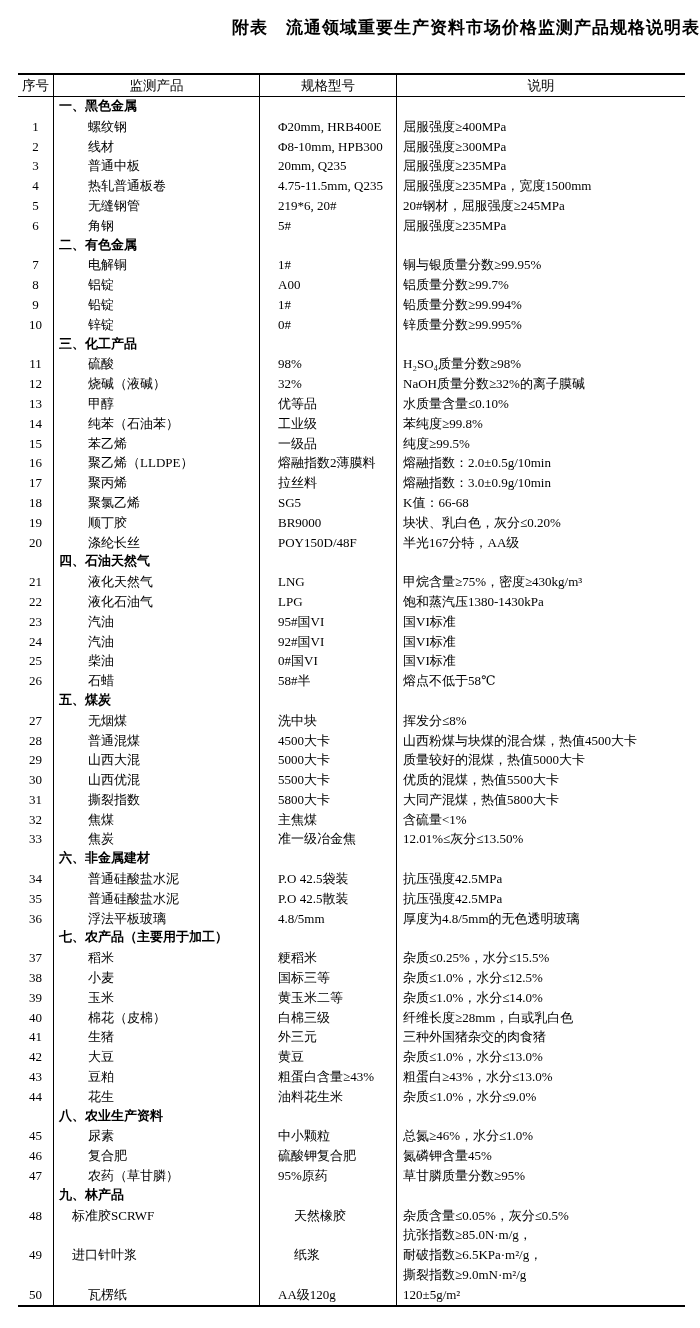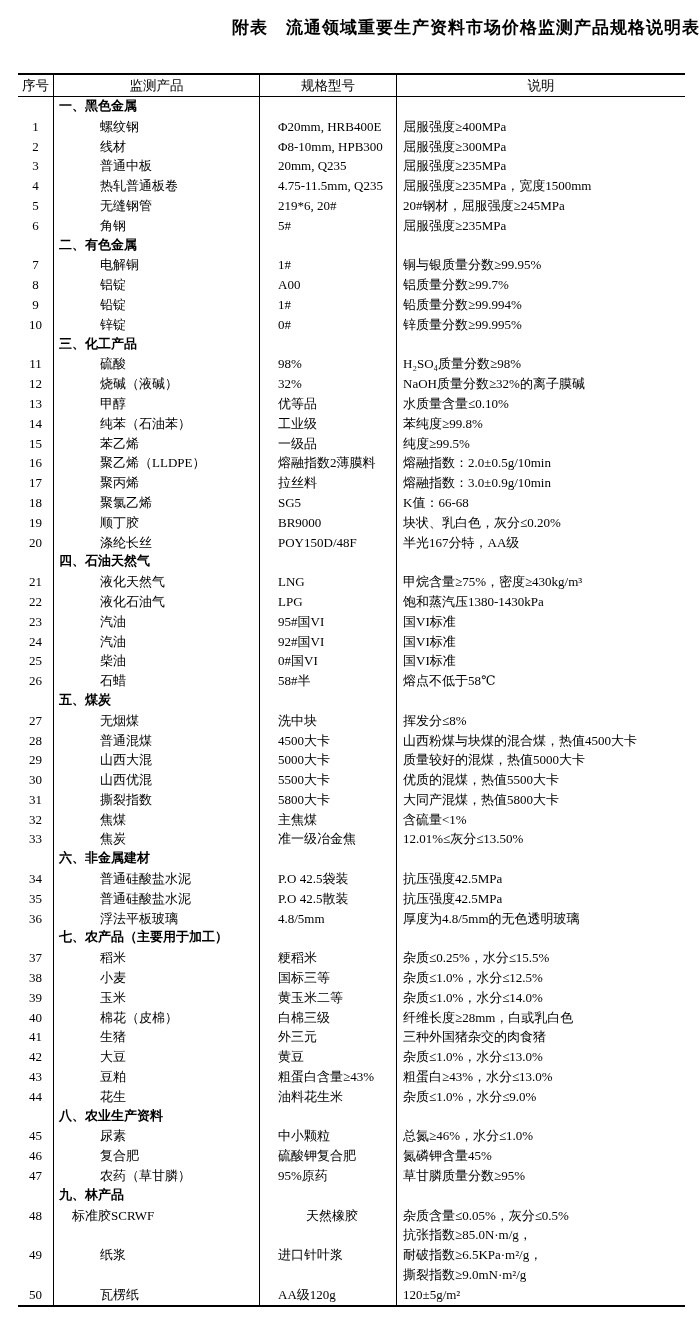--- a/index.html
+++ b/index.html
@@ -24,21 +24,21 @@
   }
   .th { display: flex; align-items: center; justify-content: center; }
   .th:nth-child(n+2) { border-left: 1px solid #000; }
   .tr {
     display: grid; grid-template-columns: 35px 206px 137px 289px;
     font-size: 13px; line-height: 19.8px; min-height: 19.8px;
   }
   .td { min-height: 19.8px; }
   .td:nth-child(n+2) { border-left: 1px solid #000; }
   .col-no { text-align: center; }
-  .col-product { padding-left: 46px; white-space: nowrap; }
+  .col-product { padding-left: 34px; white-space: nowrap; }
   .section-row .col-product { padding-left: 5px; font-weight: 700; font-family: Liberation Mono, monospace; }
   .col-spec { padding-left: 18px; white-space: nowrap; }
   .col-desc { padding-left: 6px; }
   .desc-line { white-space: nowrap; }
 </style>
 </head>
 <body>
 
 <div class="page">
   <div class="doc-title">附表　流通领域重要生产资料市场价格监测产品规格说明表</div>
@@ -485,22 +485,22 @@
           <div class="td col-no">48</div>
           <div class="td col-spec">标准胶SCRWF</div>
           <div class="td col-product">天然橡胶</div>
           <div class="td col-desc">
             <div class="desc-line">杂质含量≤0.05%，灰分≤0.5%</div>
             <div class="desc-line">抗张指数≥85.0N·m/g，</div>
           </div>
         </div>
         <div class="tr">
           <div class="td col-no">49</div>
+          <div class="td col-spec">进口针叶浆</div>
           <div class="td col-product">纸浆</div>
-          <div class="td col-spec">进口针叶浆</div>
           <div class="td col-desc">
             <div class="desc-line">耐破指数≥6.5KPa·m²/g，</div>
             <div class="desc-line">撕裂指数≥9.0mN·m²/g</div>
           </div>
         </div>
         <div class="tr">
           <div class="td col-no">50</div>
           <div class="td col-product">瓦楞纸</div>
           <div class="td col-spec">AA级120g</div>
           <div class="td col-desc">

